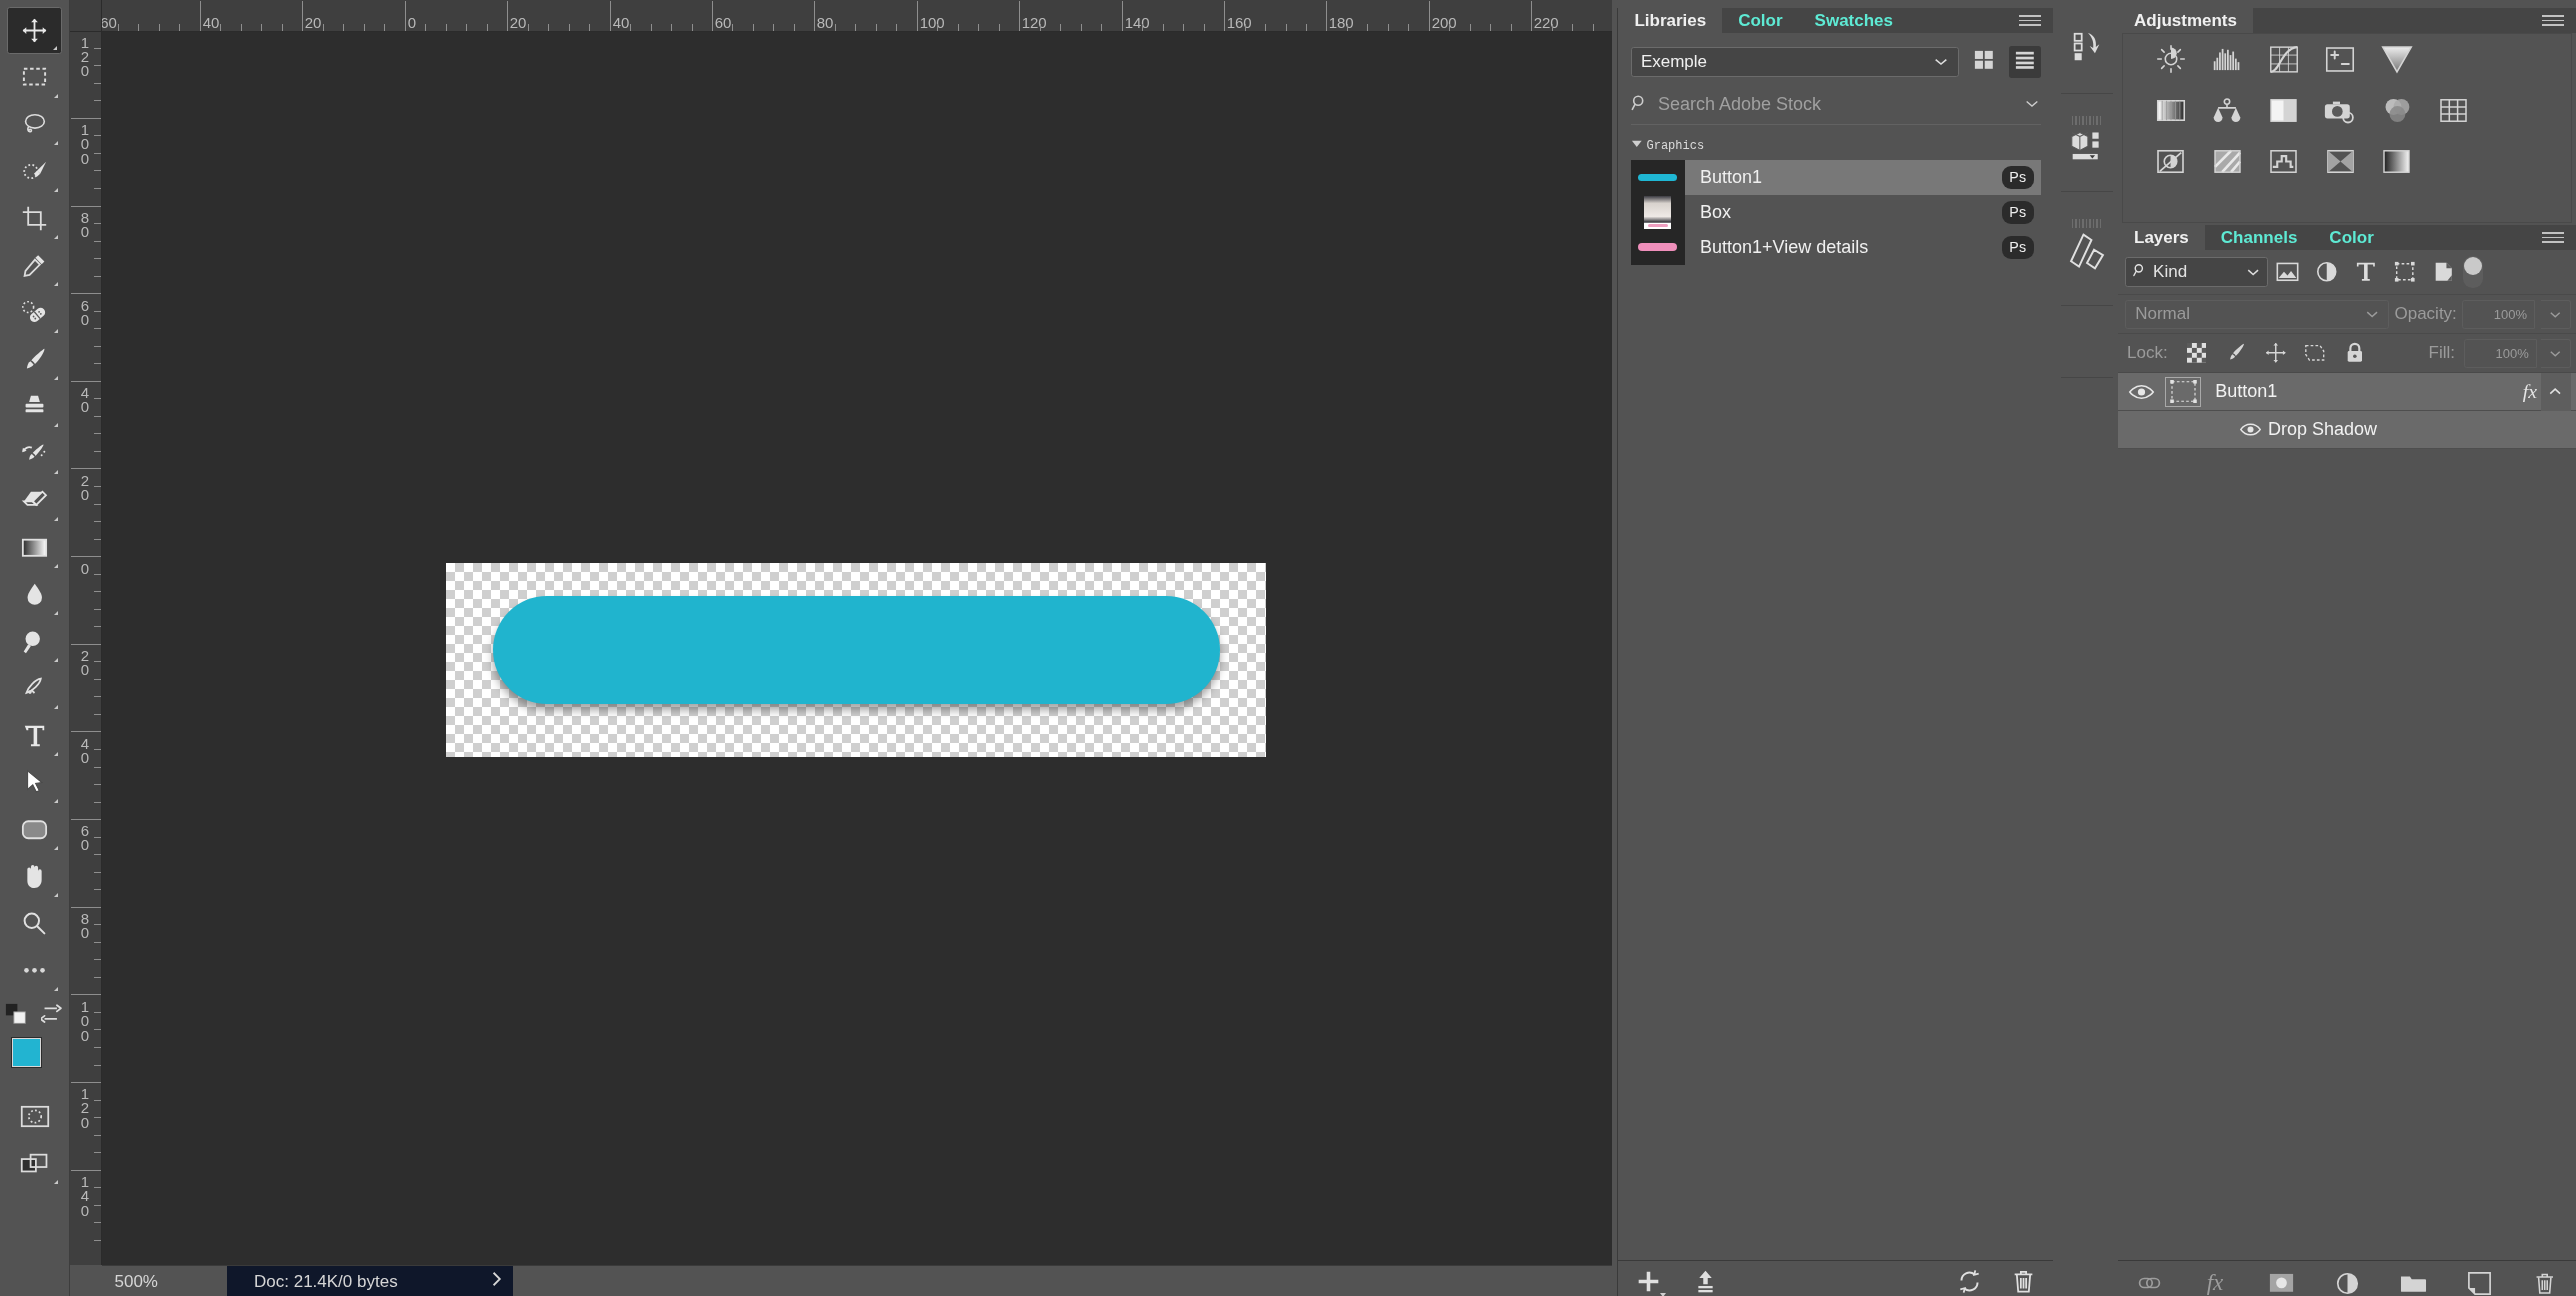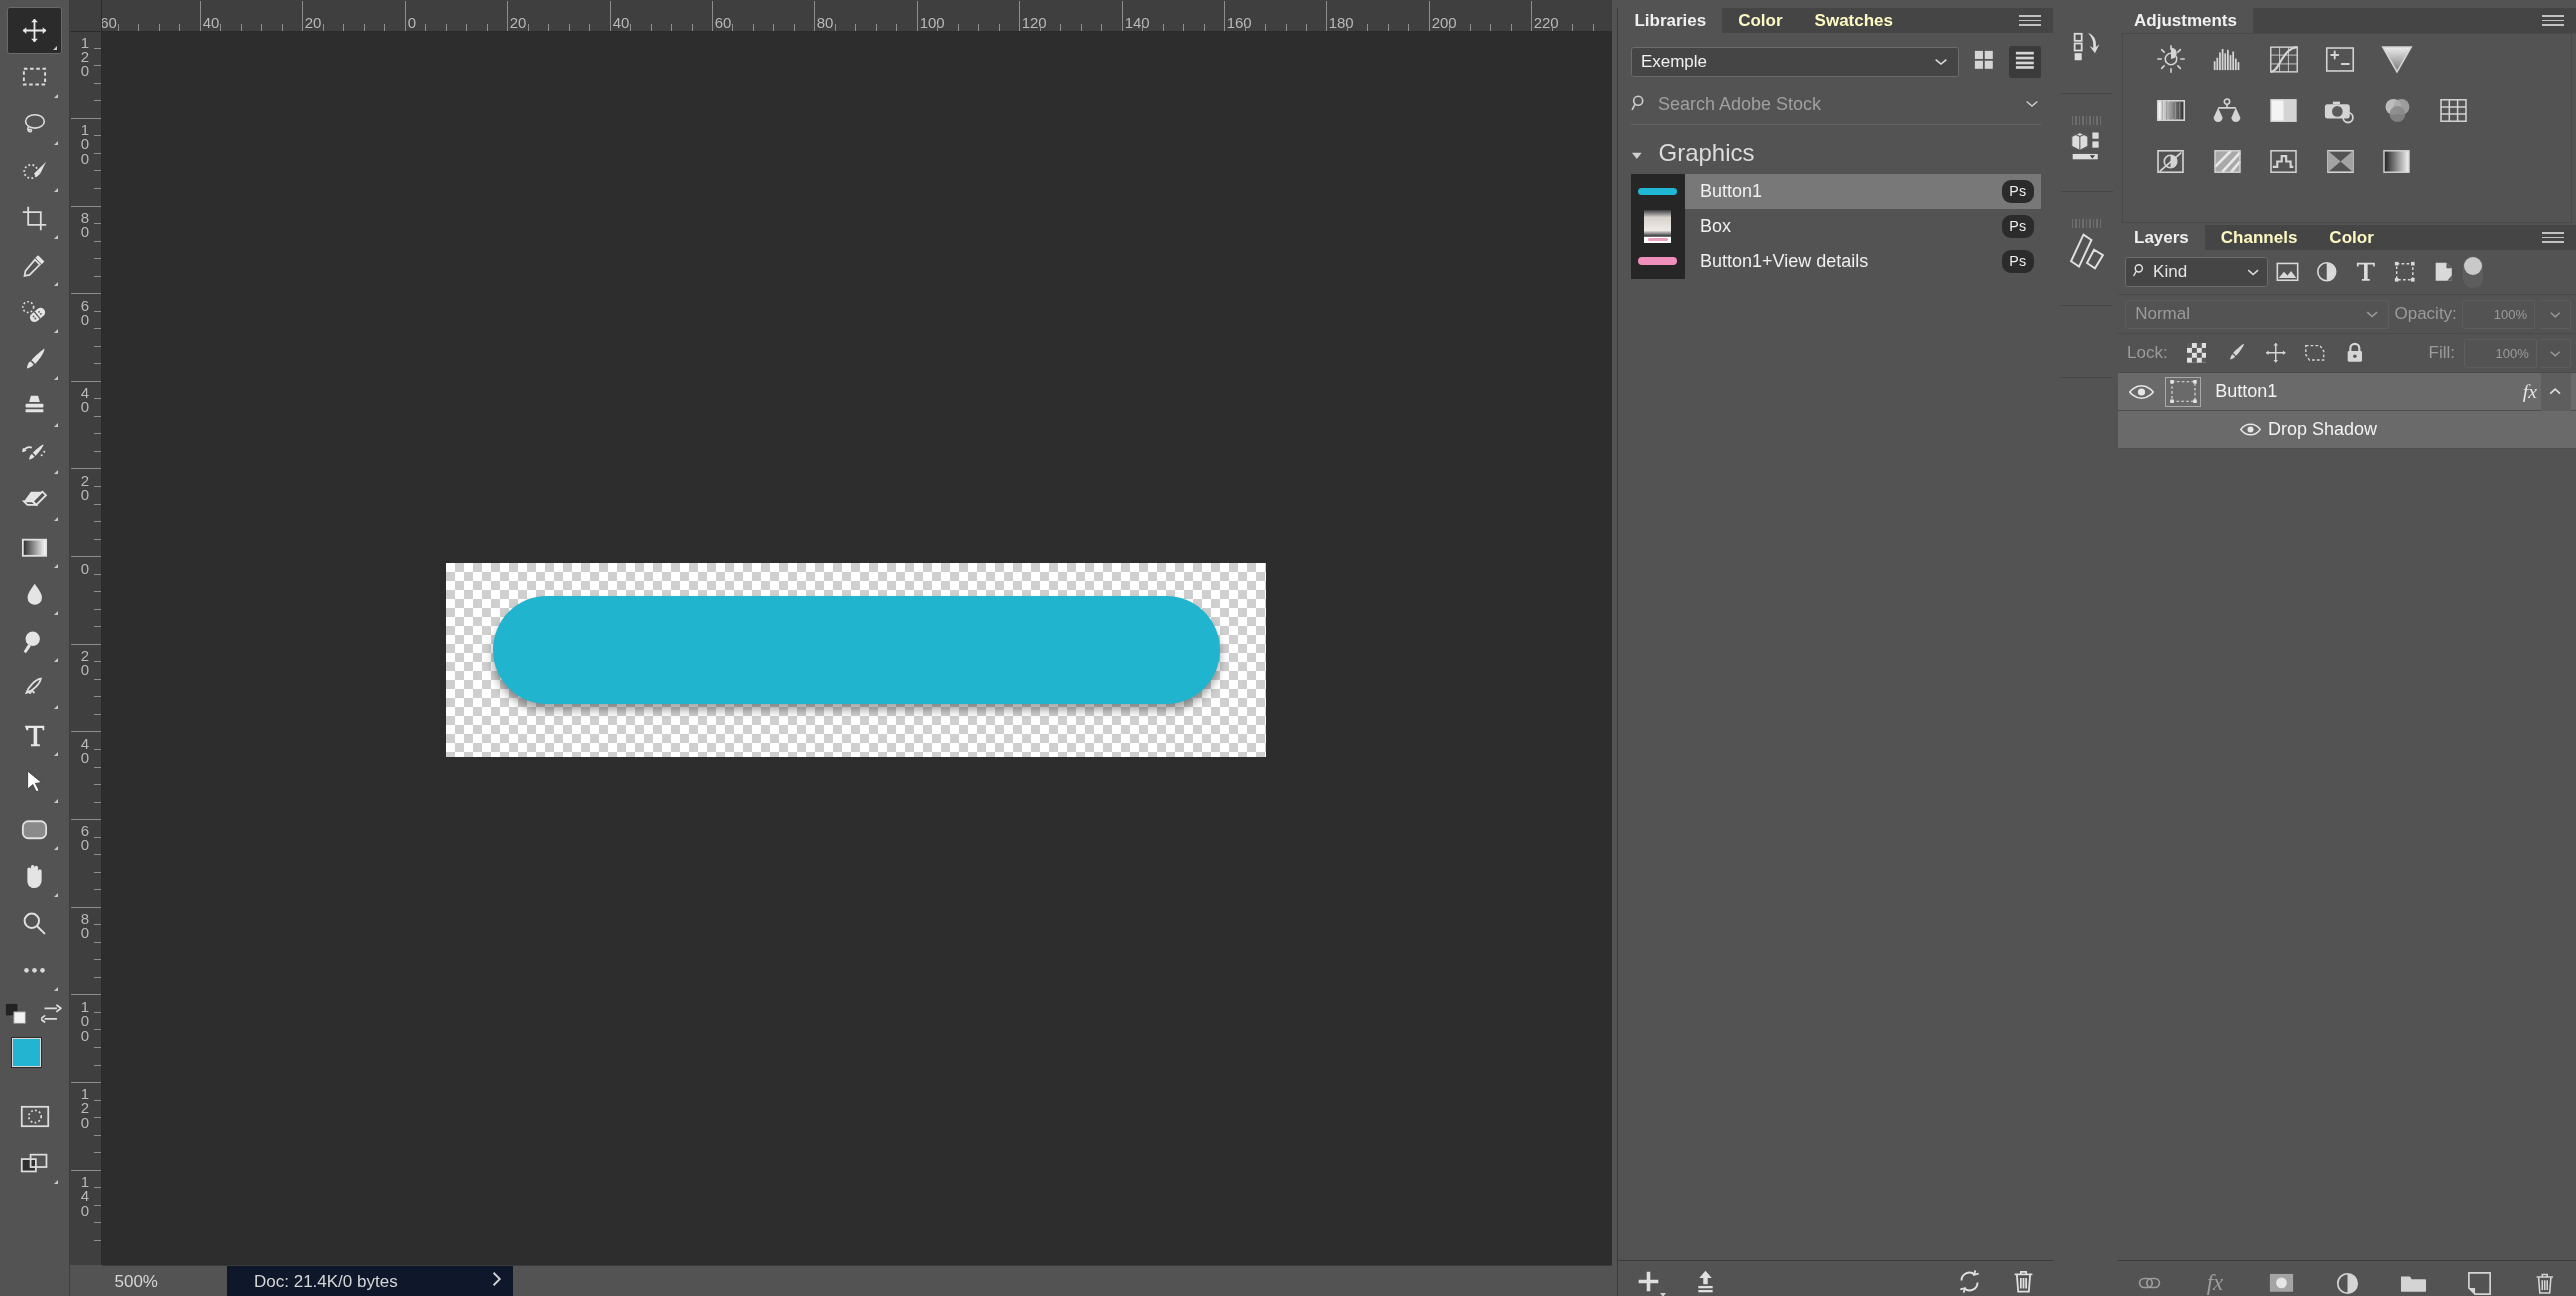--- a/index.html
+++ b/index.html
@@ -61,40 +61,40 @@
   #hscrollTrack{ position:absolute; left:102px; bottom:32px; right:964px; height:18px; background:#2d2d2d;}
 
   
   #rightArea { position:absolute; right:0; top:8px; width:964px; height:1297px; background:#535353; }
 
   
   #libPanel { position:absolute; left:5.4px; top:0; width:436px; height:1297px; background:#535353;
               border-left:0.9px solid #3a3a3a;}
   .tabrow { height:25px; display:flex; align-items:flex-end; background:#454545; }
   .tab { height:25px; padding:0 16px; display:flex; align-items:center; font-size:17px;
-         font-weight:bold; color:#fef9c3; background:#454545; }
+         font-weight:bold; color:#5eead4; background:#454545; }
   .tab.active { background:#535353; color:#f0f0f0; }
   .tabmenu { margin-left:auto; margin-right:12.5px; display:flex; align-items:center; height:25px;}
   .hamb { width:21.5px; }
   .hamb i{ display:block; height:1.8px; background:#c2c2c2; margin:2.7px 0; }
 
   .libTop { padding:12.5px 12.5px 0 12.5px; }
   .selrow { display:flex; align-items:center; gap:9px; }
   .dropdown { flex:1; height:30px; background:#454545; border:0.9px solid #6b6b6b; border-radius:2.7px;
               display:flex; align-items:center; padding:0 9px; color:#f0f0f0; font-size:17px; }
   .dropdown .chev{ margin-left:auto; }
   .viewbtn { width:32px; height:32px; display:flex; align-items:center; justify-content:center;
              border-radius:2.7px; }
   .viewbtn.on { background:#3b3b3b; }
 
   .searchrow { margin:16px 0 0 0; display:flex; align-items:center; gap:9px; padding-bottom:9px;
                border-bottom:0.9px solid #626262; }
   .searchrow .ph { color:#a0a0a0; font-size:18px; }
 
-  .grpHdr { padding:14.3px 0 7.2px 12.5px; display:flex; align-items:center; gap:16px; color:#dcdcdc; font-size:24px;}
+  .grpHdr { padding:14.3px 0 7.2px 12.5px; display:flex; align-items:center; gap:4px; color:#dcdcdc; font-size:12px;font-family:Liberation Mono, monospace;}
   .assetRow { display:flex; align-items:center; height:35px; margin:0 12.5px 0 12.5px; }
   .assetRow.sel { background:#787878; }
   .thumb { width:54px; height:35px; background:#262626; display:flex; align-items:center;
            justify-content:center; flex:0 0 54px;}
   .assetName { flex:1; padding-left:15px; color:#f0f0f0; font-size:18px; }
   .psbadge { width:32px;height:23px;background:#2b2b2b;border-radius:9px; color:#eee;
              font-size:14.3px; display:flex;align-items:center;justify-content:center; margin-right:7.2px;}
 
   .libFoot { position:absolute; left:0; bottom:0; width:100%; height:45px; background:#535353;
              border-top:0.9px solid #3a3a3a; display:flex; align-items:center; padding:0 18px; }

